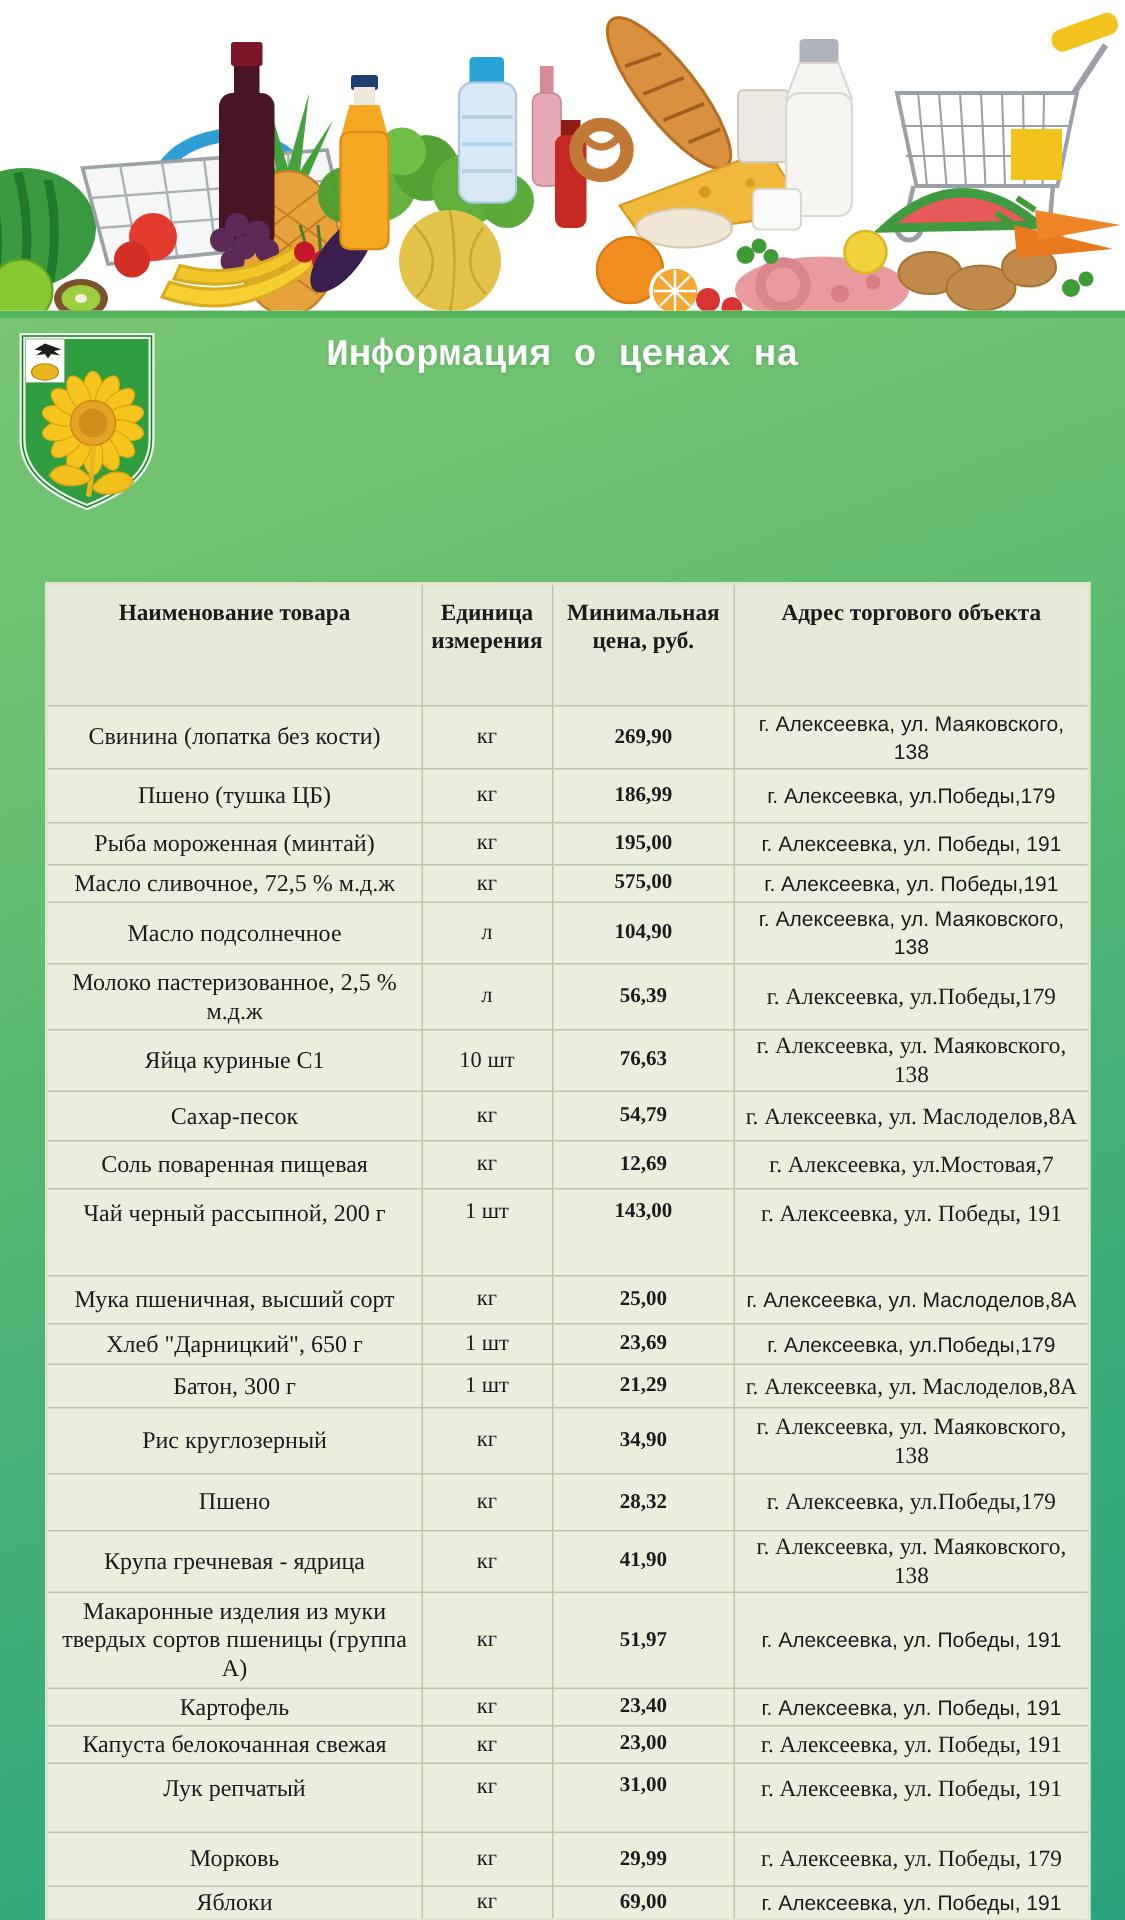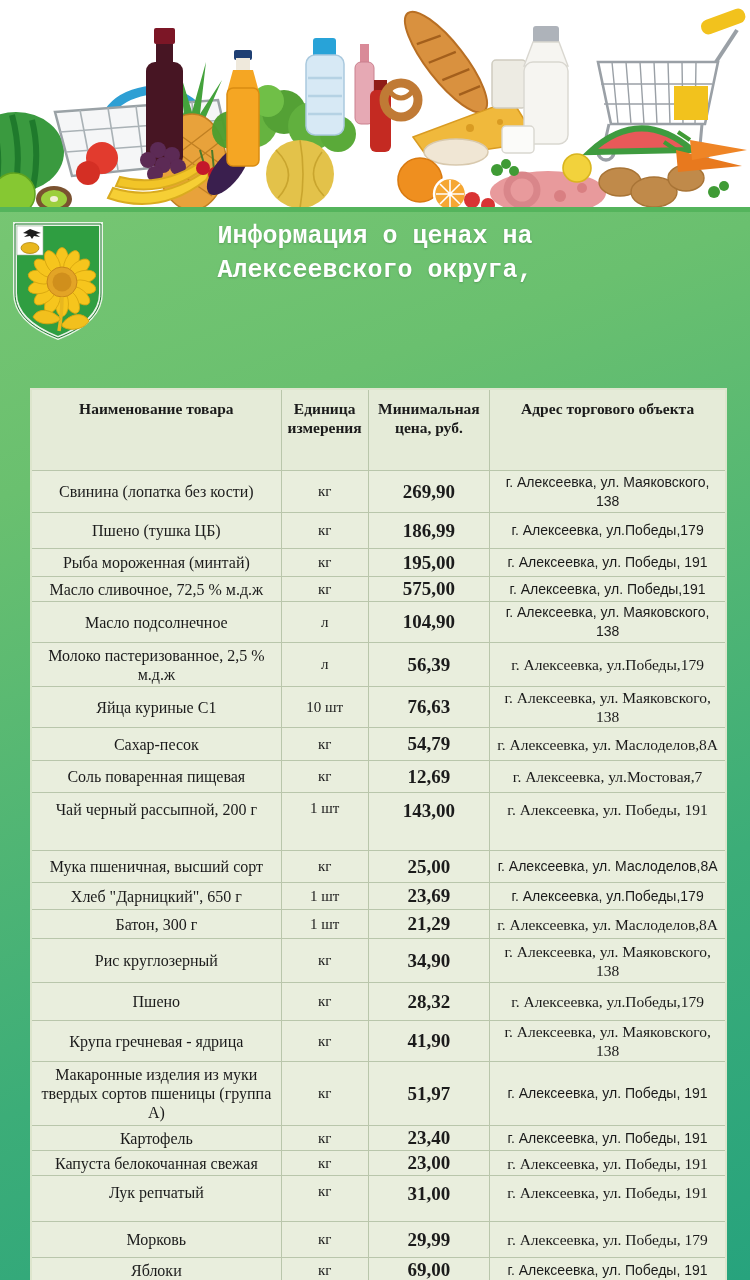--- a/index.html
+++ b/index.html
@@ -40,21 +40,21 @@
   }
   table.price th {
     height:70px; vertical-align:top; padding-top:9px;
     font-size:15.5px; font-weight:bold; background:#e5ebd8; line-height:19px;
   }
   col.c-name { width:36%; } col.c-unit { width:12.5%; }
   col.c-price { width:17.5%; } col.c-addr { width:34%; }
 
   td:nth-child(1){ font-size:16px; line-height:19px; }
   td:nth-child(2){ font-size:15px; }
-  td:nth-child(3){ font-weight:bold; font-size:19px; }
+  td:nth-child(3){ font-weight:bold; font-size:14px; }
   td:nth-child(4){ font-size:15.5px; line-height:19px; }
 
   
   tbody tr:nth-child(1){height:42px} tbody tr:nth-child(2){height:36px}
   tbody tr:nth-child(3){height:28px} tbody tr:nth-child(4){height:25px}
   tbody tr:nth-child(5){height:28px} tbody tr:nth-child(6){height:44px}
   tbody tr:nth-child(7){height:40px} tbody tr:nth-child(8){height:33px}
   tbody tr:nth-child(9){height:32px} tbody tr:nth-child(10){height:58px}
   tbody tr:nth-child(11){height:32px} tbody tr:nth-child(12){height:27px}
   tbody tr:nth-child(13){height:29px} tbody tr:nth-child(14){height:44px}
@@ -286,21 +286,20 @@
       <use href="#petal" transform="rotate(334.2 52 62)"></use>
       <circle cx="52" cy="62" r="15" fill="#e3a426" stroke="#c9881a" stroke-width="1"></circle>
       <circle cx="52" cy="62" r="9.5" fill="#d08f1c"></circle>
       <path d="M52,77 C52,90 51,99 49,111" stroke="#e8b71e" stroke-width="3.5" fill="none"></path>
       <path d="M50,98 C38,87 27,89 23,97 C29,106 44,105 50,100 Z" fill="#f2c01d" stroke="#d7a50f" stroke-width="1"></path>
       <path d="M52,104 C62,91 75,93 79,101 C73,111 57,111 52,106 Z" fill="#f2c01d" stroke="#d7a50f" stroke-width="1"></path>
     </g>
   </svg>
   <div class="title">
     <div>Информация о ценах на</div>
-    <div>Алексеевского округа,</div>
   </div>
 </div>
 
 <div class="table-wrap">
   <table class="price">
     <colgroup>
         <col class="c-name">
         <col class="c-unit">
         <col class="c-price">
         <col class="c-addr">

